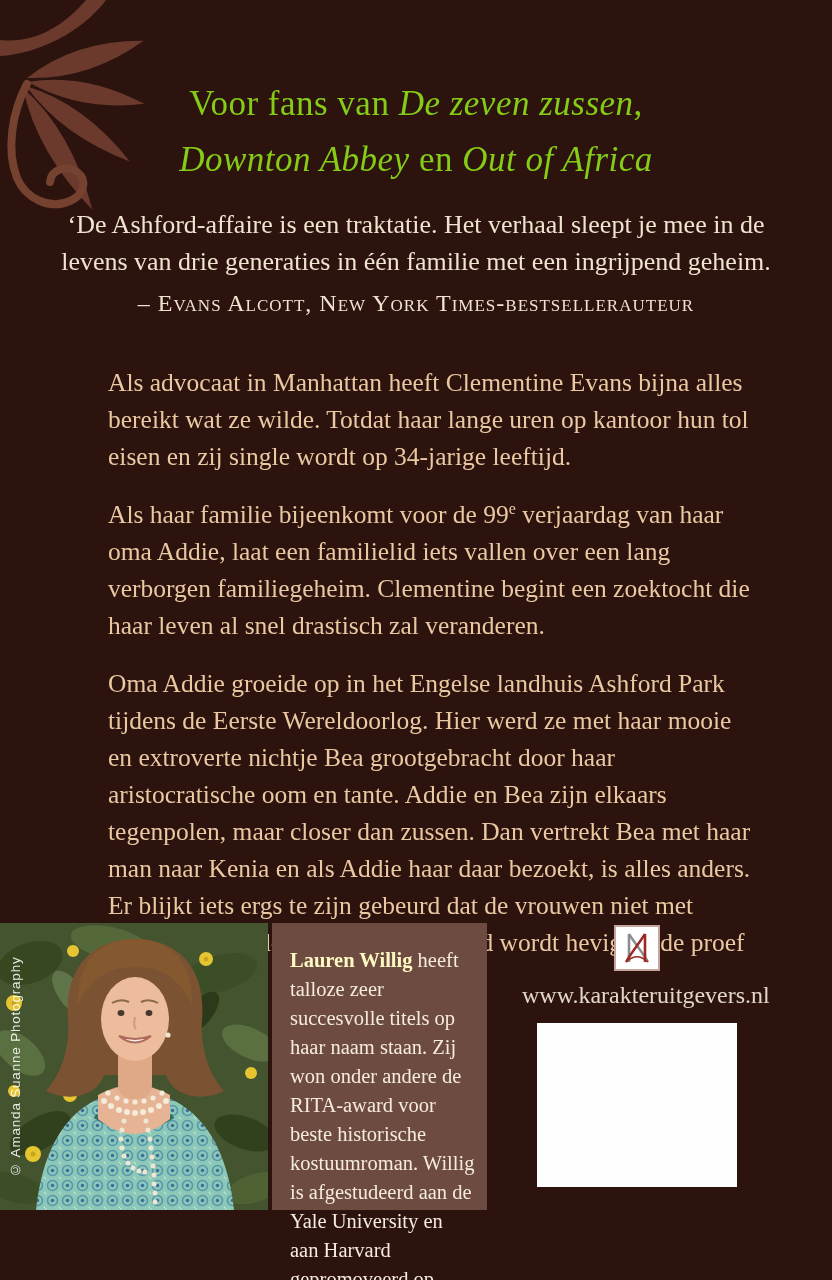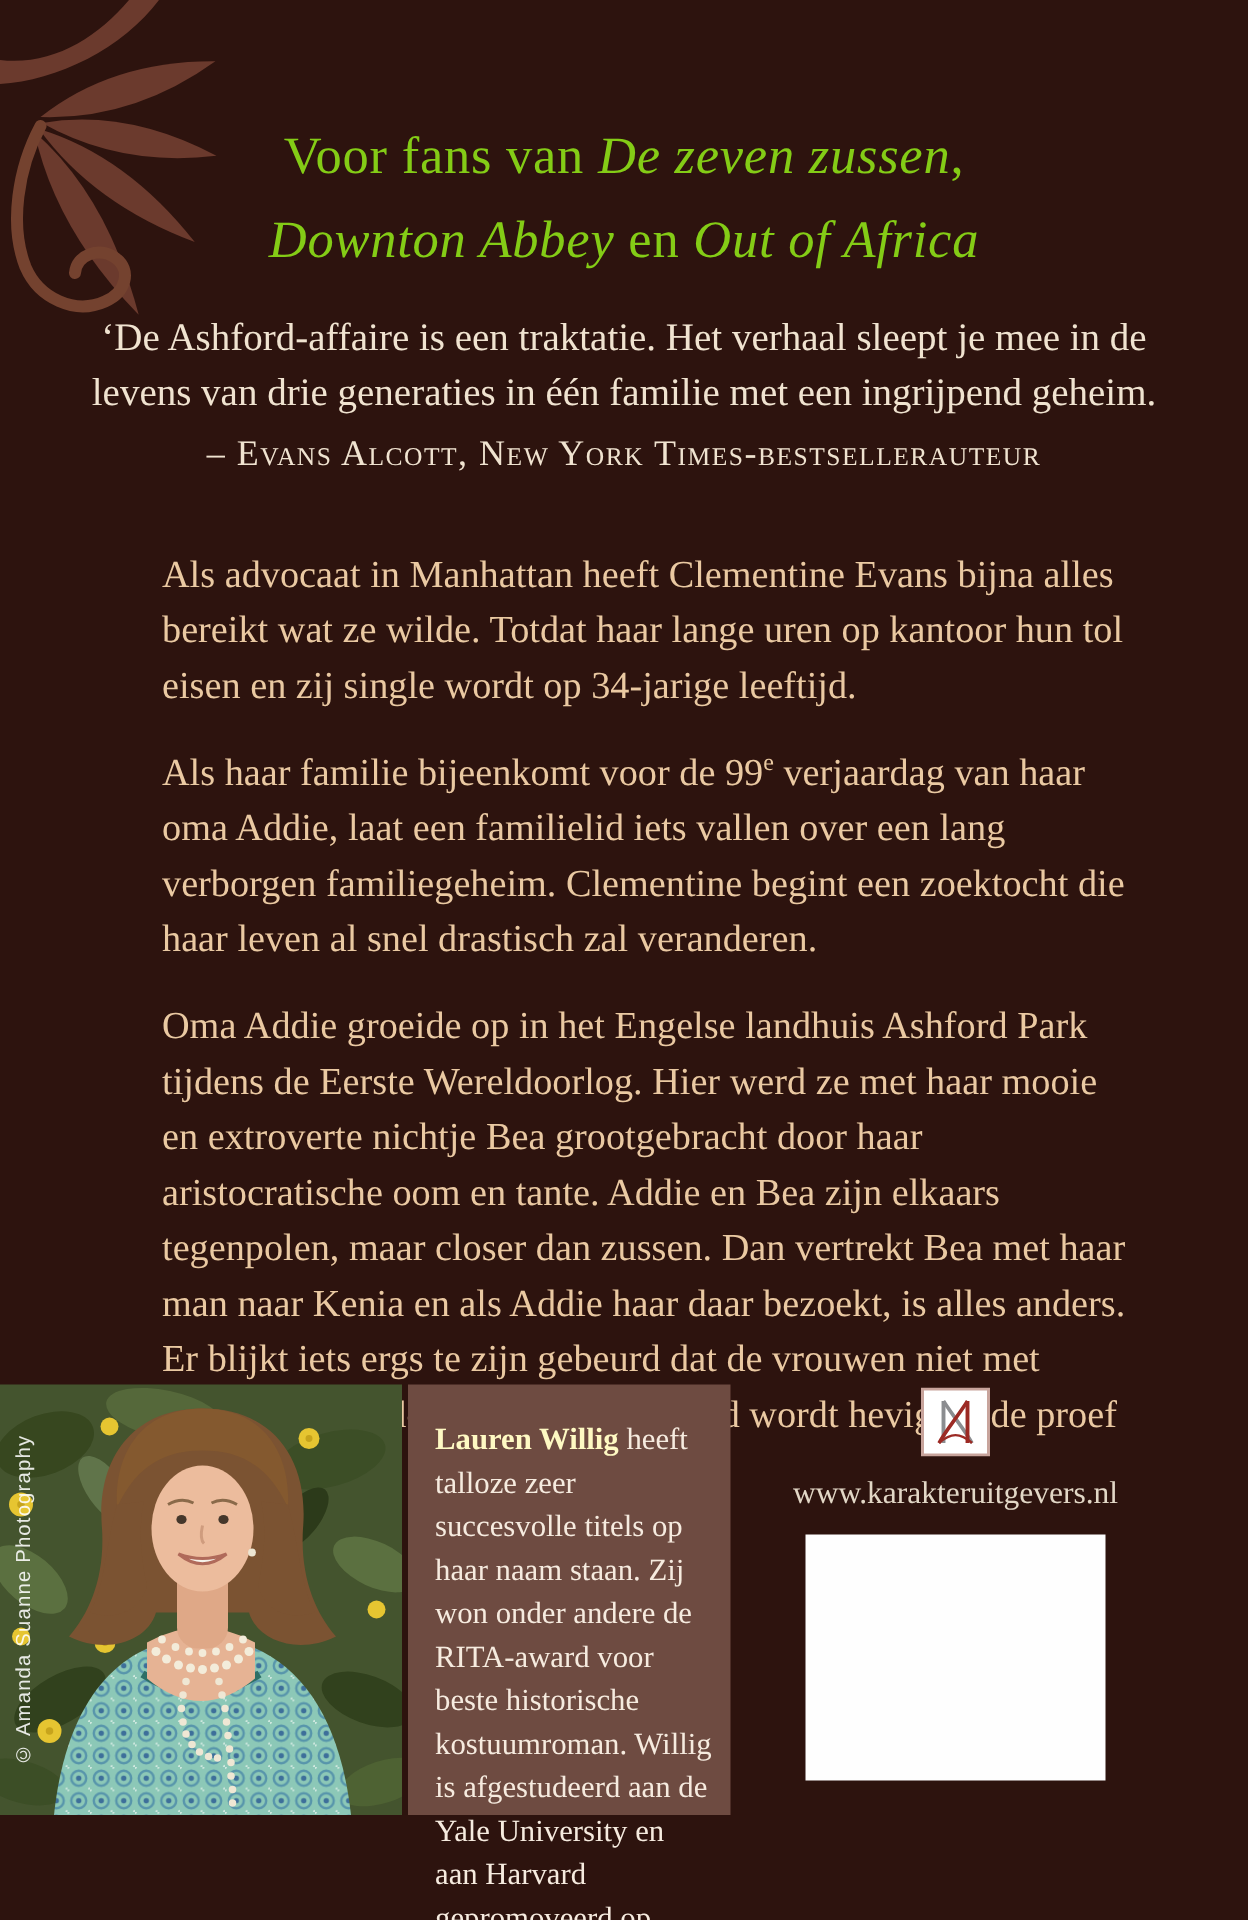--- a/index.html
+++ b/index.html
@@ -59,21 +59,21 @@
     padding:23px 12px 0 18px;
     color:#f6ebdf;font-size:20.5px;line-height:29px;
   }
   .bio .name{font-weight:bold;color:#fef9c3;}
   .publisher{
     position:absolute;left:522px;top:0;width:230px;
     text-align:center;color:#e2d7c6;
   }
   .logo{width:46px;height:46px;margin:2px auto 12px auto;display:block;}
   .pub-name{font-size:22px;line-height:27px;}
-  .pub-url{font-size:21px;line-height:25px;}
+  .pub-url{font-size:24px;line-height:25px;}
   .barcode-box{
     width:200px;height:164px;background:#fefefe;
     margin:15px auto 0 auto;
   }
 </style>
 </head>
 <body>
 
 <div class="cover">
 

